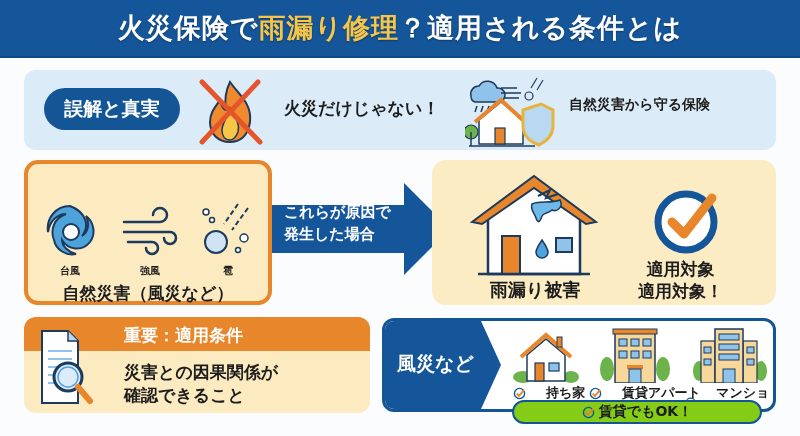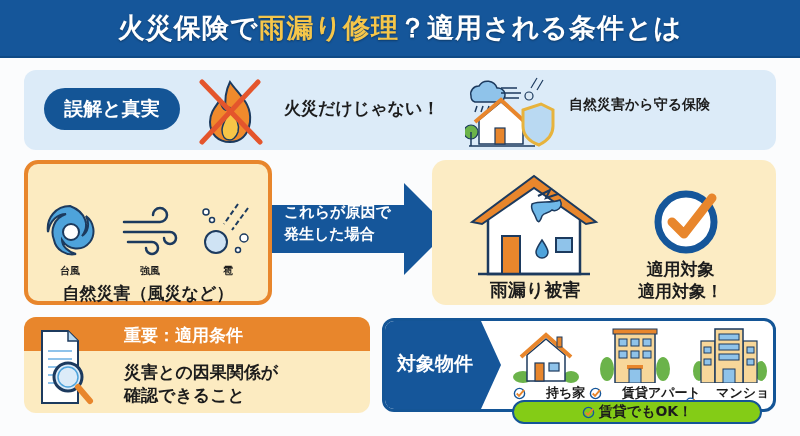--- a/index.html
+++ b/index.html
@@ -157,21 +157,21 @@
   <div class="condtxt">
     <div>災害との因果関係が</div>
     <div>確認できること</div>
   </div>
 </div>
 
 <div class="propbox">
   <svg class="proptag" viewBox="0 0 116 94" preserveAspectRatio="none">
     <polygon points="0,0 96,0 116,47 96,94 0,94" fill="#15569a"></polygon>
   </svg>
-  <div class="proptagtxt">対象物件</div>
+  <div class="proptagtxt">風災など</div>
 
   <svg class="bld" style="left:128px; width:66px; height:56px" viewBox="0 0 66 56">
     <ellipse cx="10" cy="50" rx="10" ry="6" fill="#6bb34a"></ellipse>
     <ellipse cx="58" cy="50" rx="8" ry="6" fill="#6bb34a"></ellipse>
     <path d="M14 28 L33 12 L52 28 V54 H14Z" fill="#fff" stroke="#1c3a5e" stroke-width="1.5"></path>
     <path d="M8 30 L33 8 L58 30" fill="none" stroke="#e8862c" stroke-width="4"></path>
     <rect x="44" y="10" width="5" height="10" fill="#e8862c" stroke="#1c3a5e" stroke-width="1"></rect>
     <rect x="22" y="36" width="9" height="18" fill="#e8862c" stroke="#1c3a5e" stroke-width="1.2"></rect>
     <rect x="36" y="36" width="10" height="8" fill="#8fc3ea" stroke="#1c3a5e" stroke-width="1.2"></rect>
   </svg>

